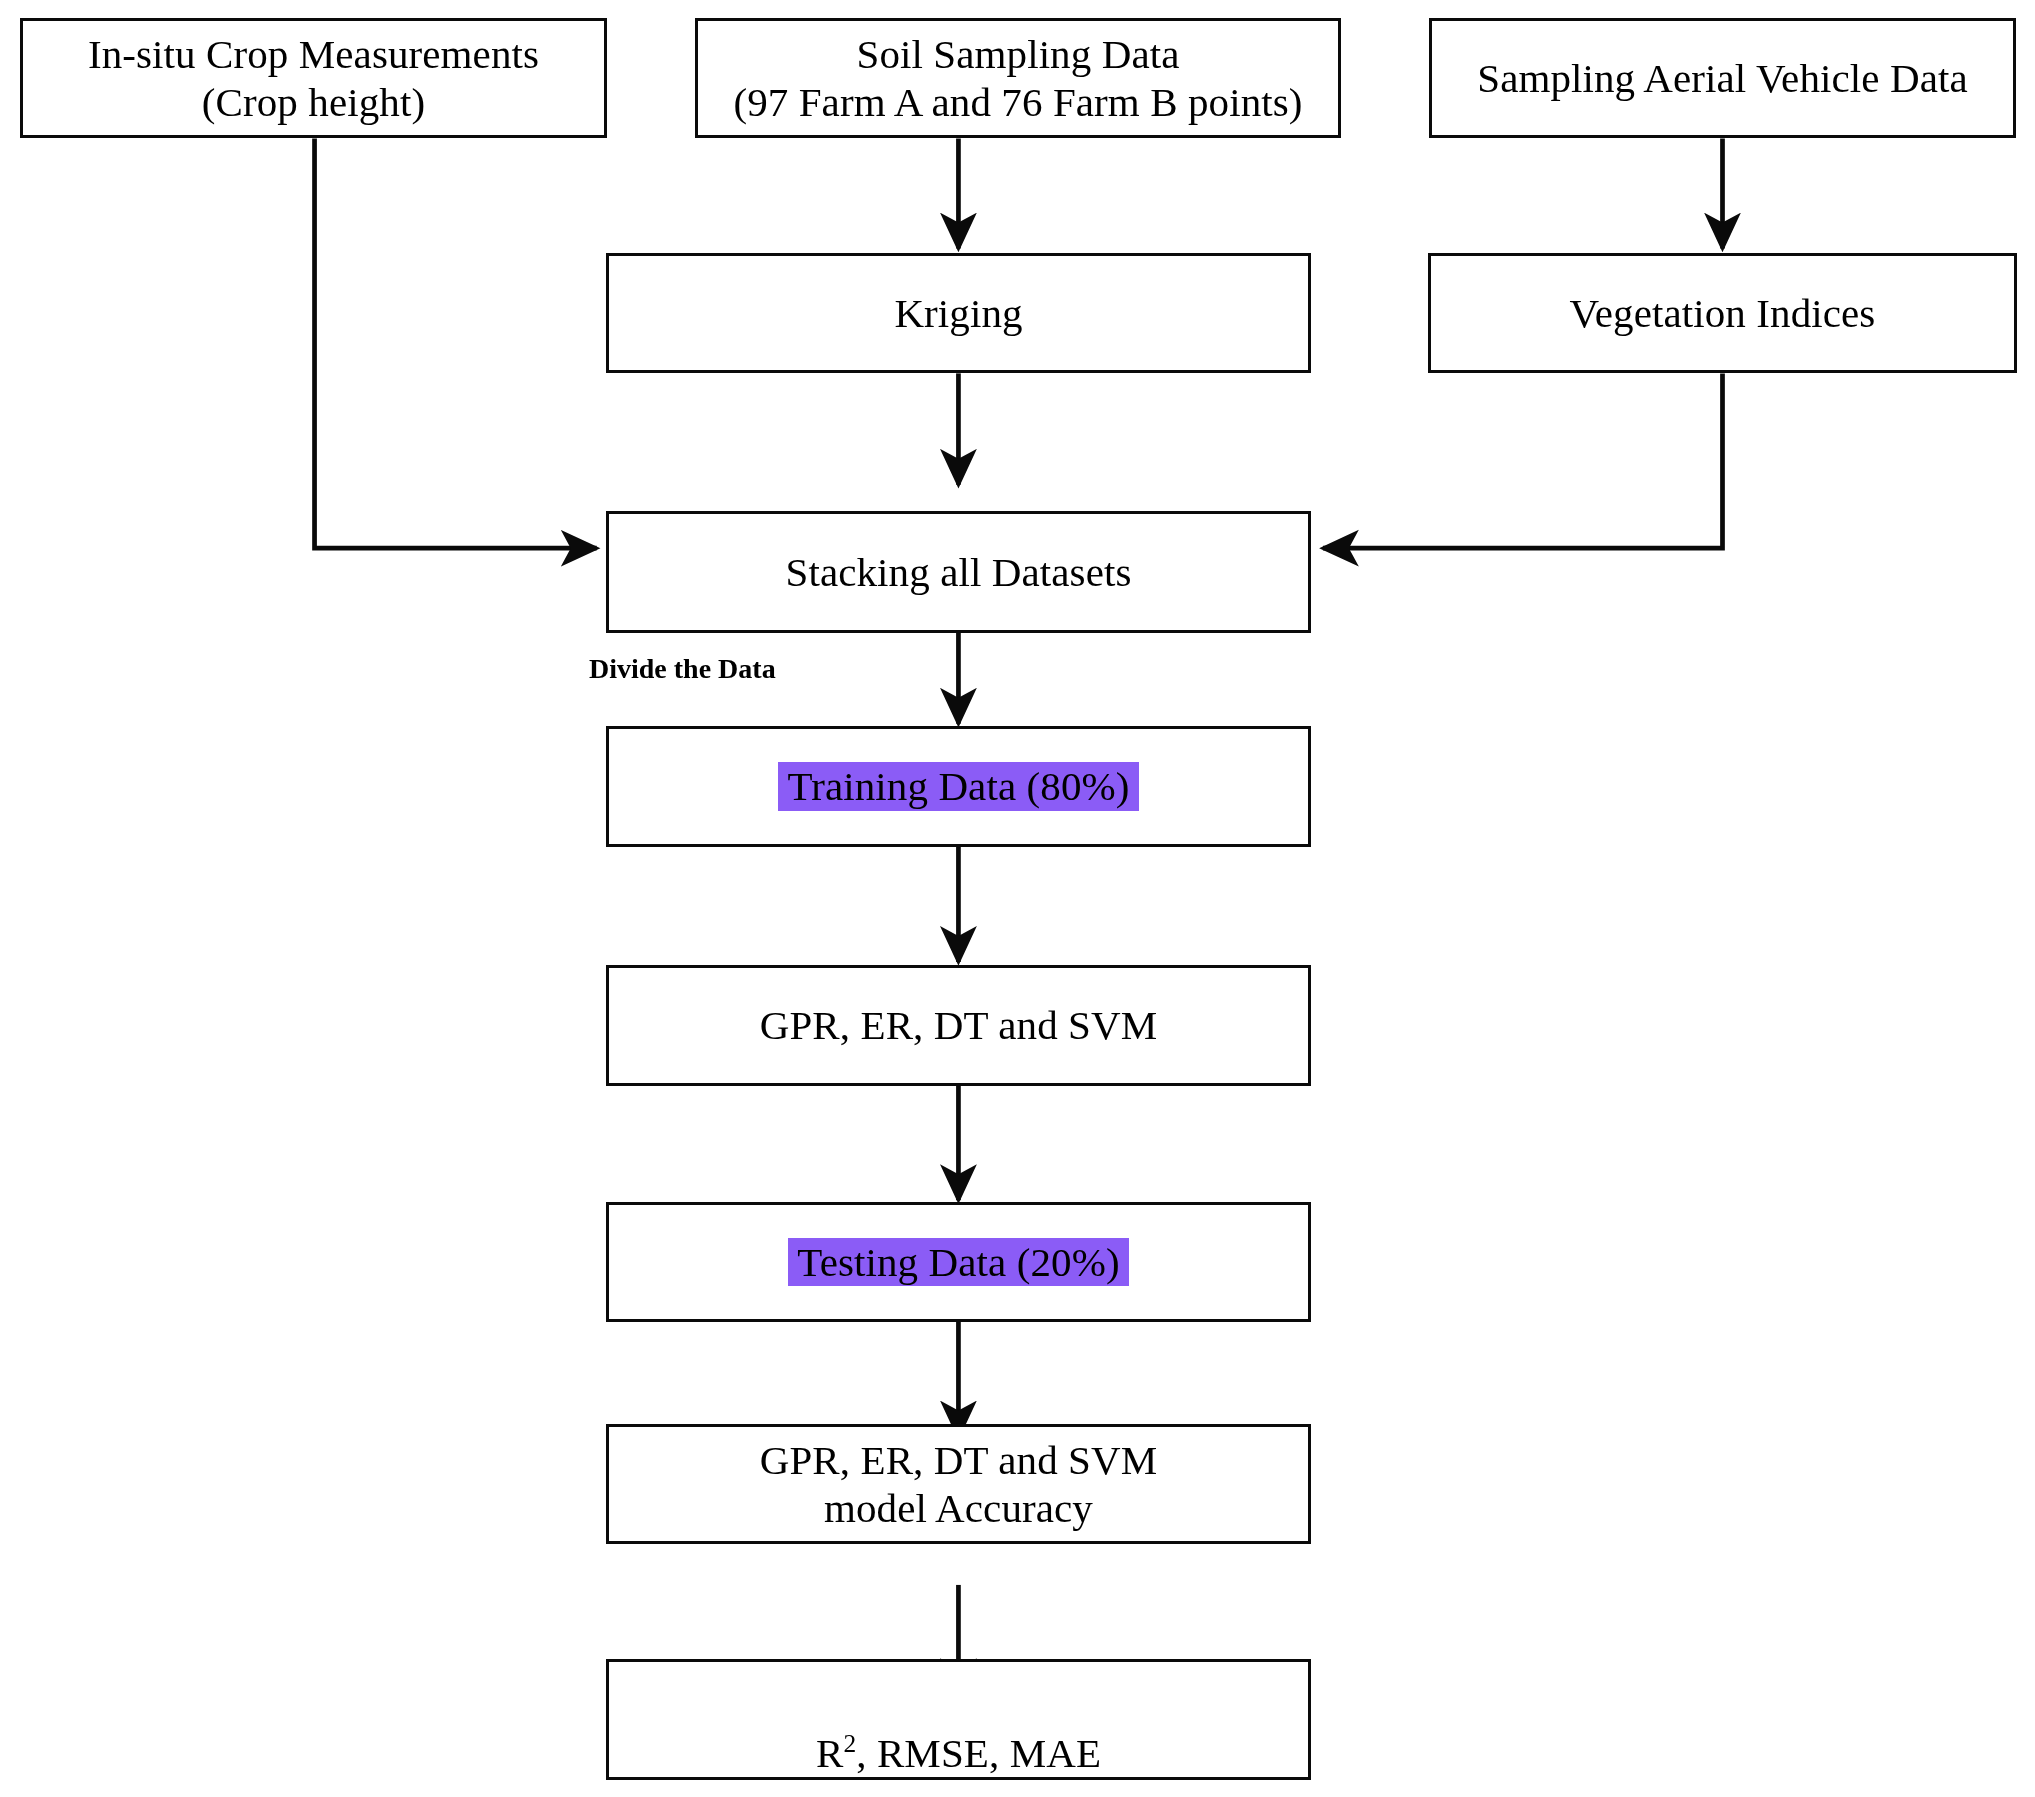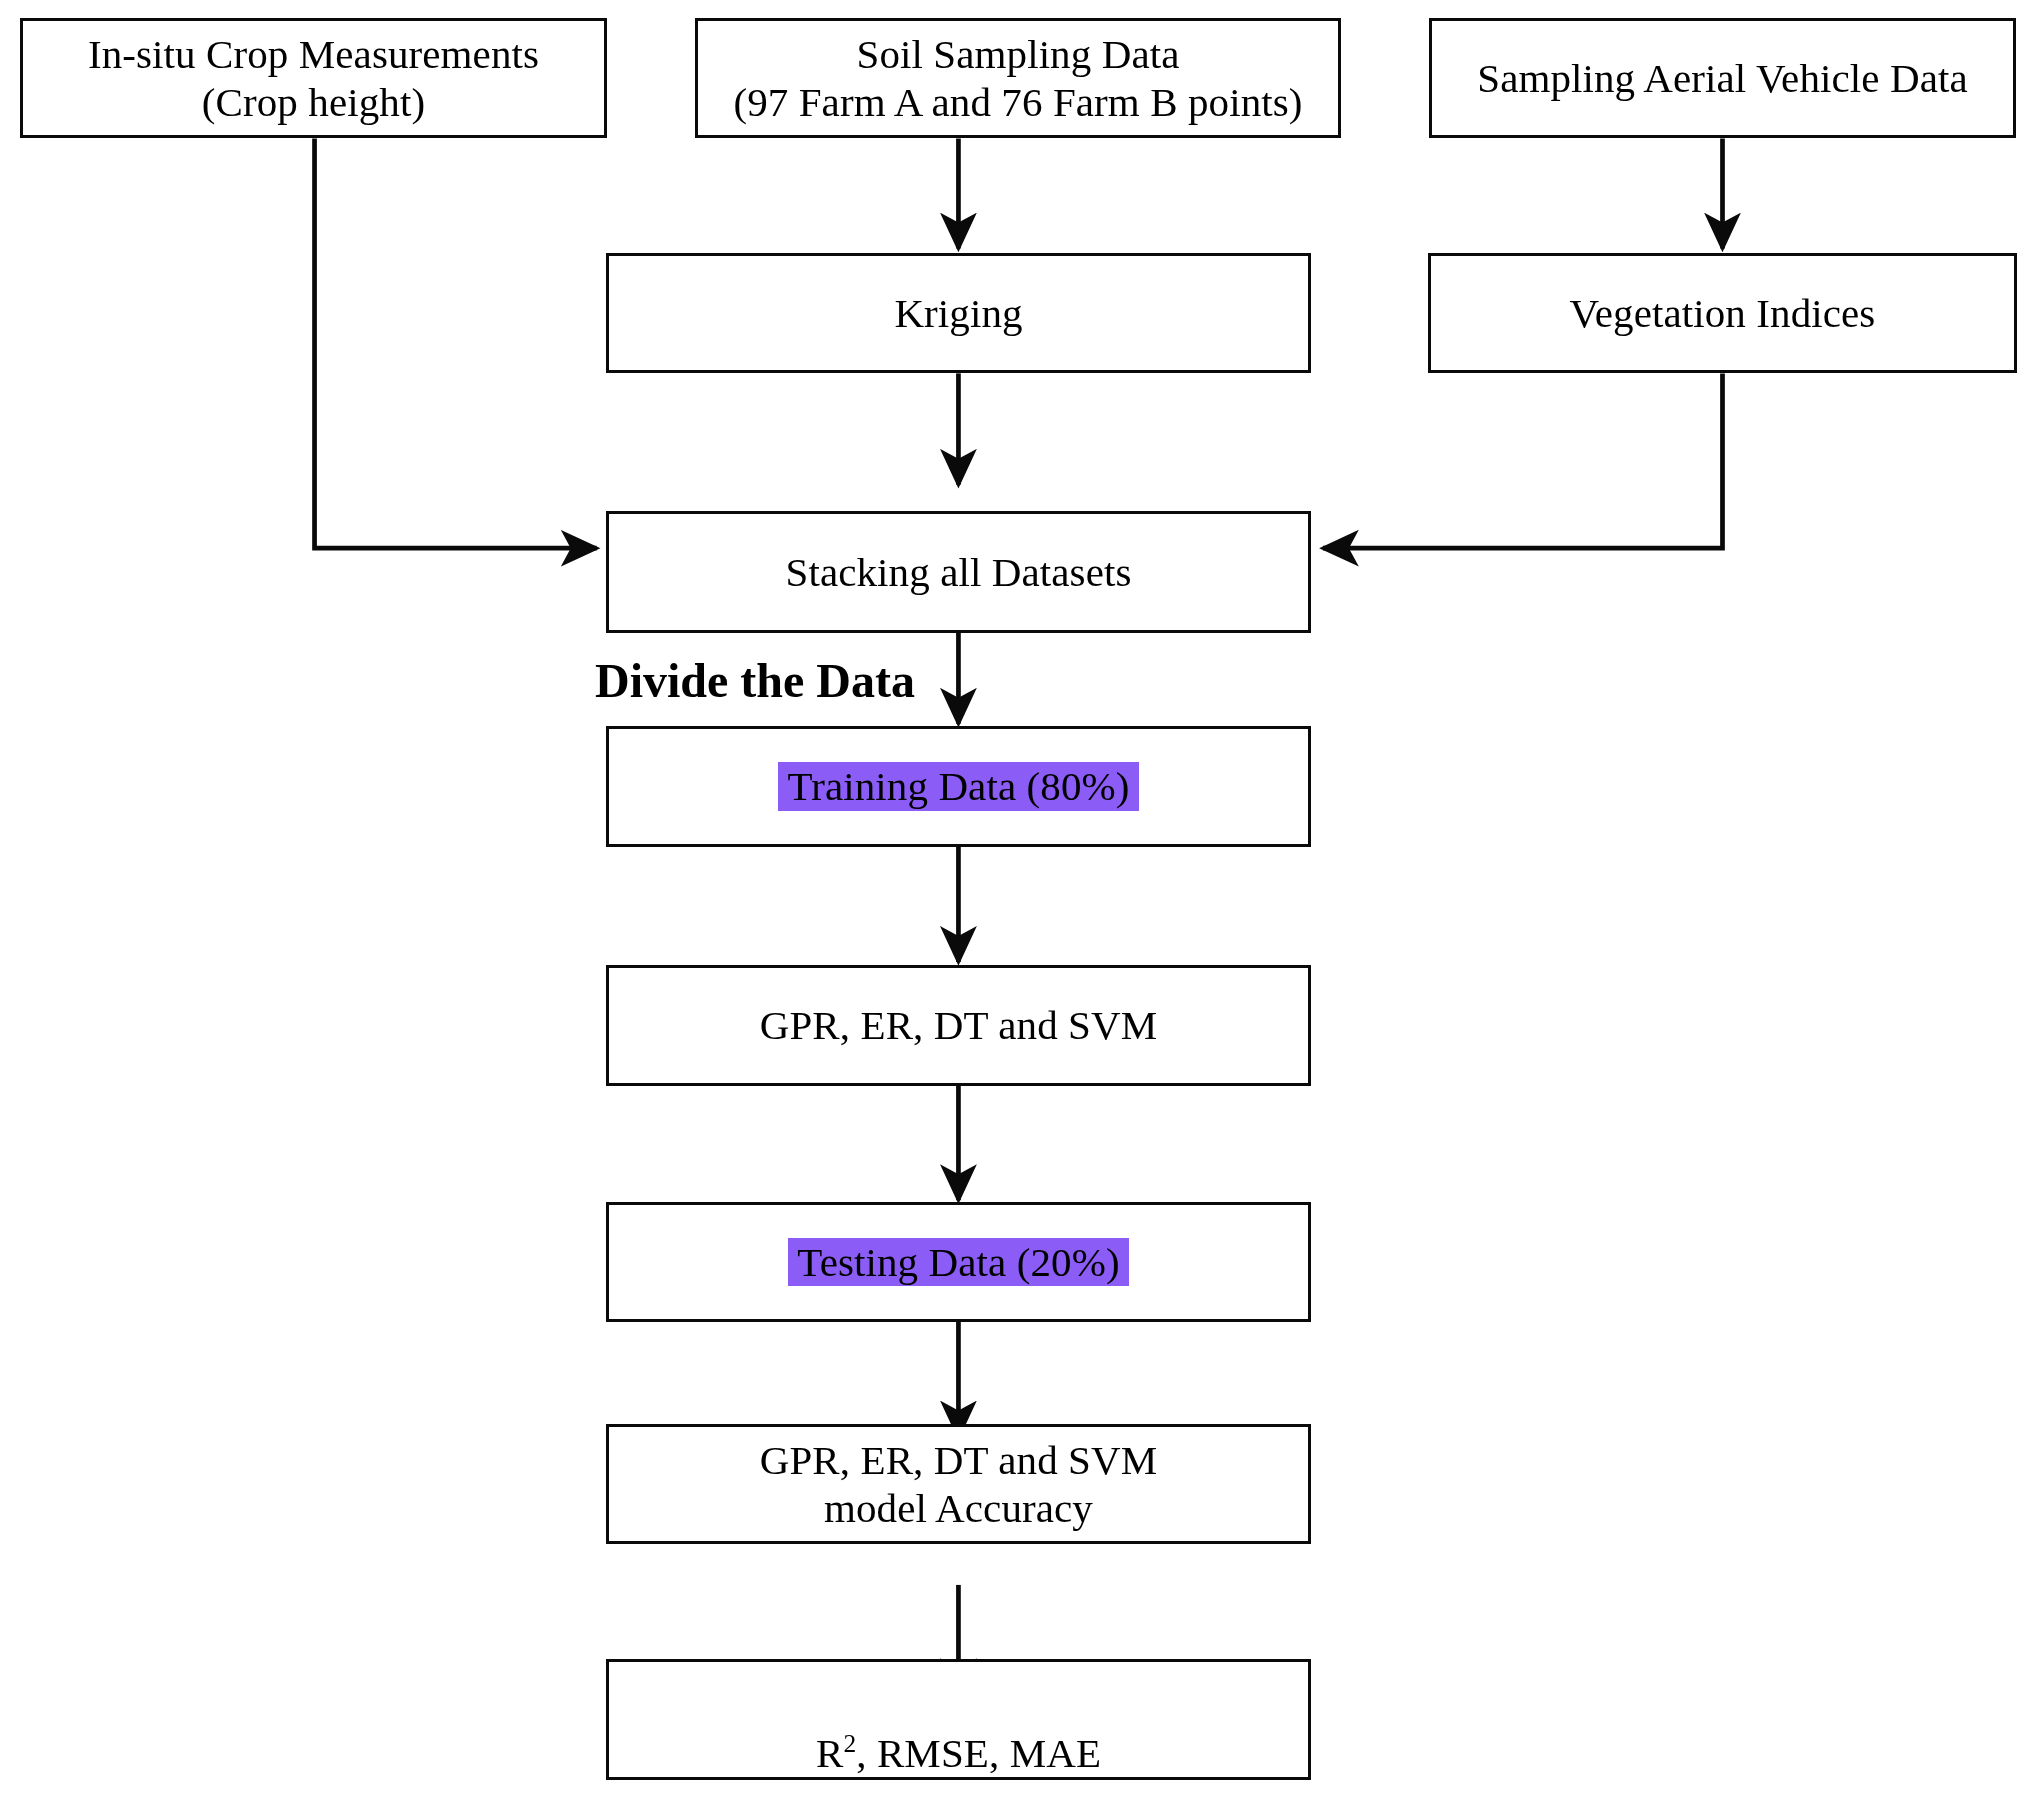--- a/index.html
+++ b/index.html
@@ -34,24 +34,23 @@
     line-height: 1.18;
     letter-spacing: 0.1px;
     white-space: pre-line;
     padding: 0 9.5px;
   }
   .node-label.tinted {
     background: #8b5cf6;
   }
   .bold-note {
     position: absolute;
-    font-size: 48px;
+    font-size: 28px;
     font-weight: bold;
     white-space: nowrap;
-    margin-left: 6px;
   }
   .sup {
     font-size: 0.62em;
     vertical-align: super;
     line-height: 0;
   }
   svg.edges {
     position: absolute;
     left: 0;
     top: 0;

